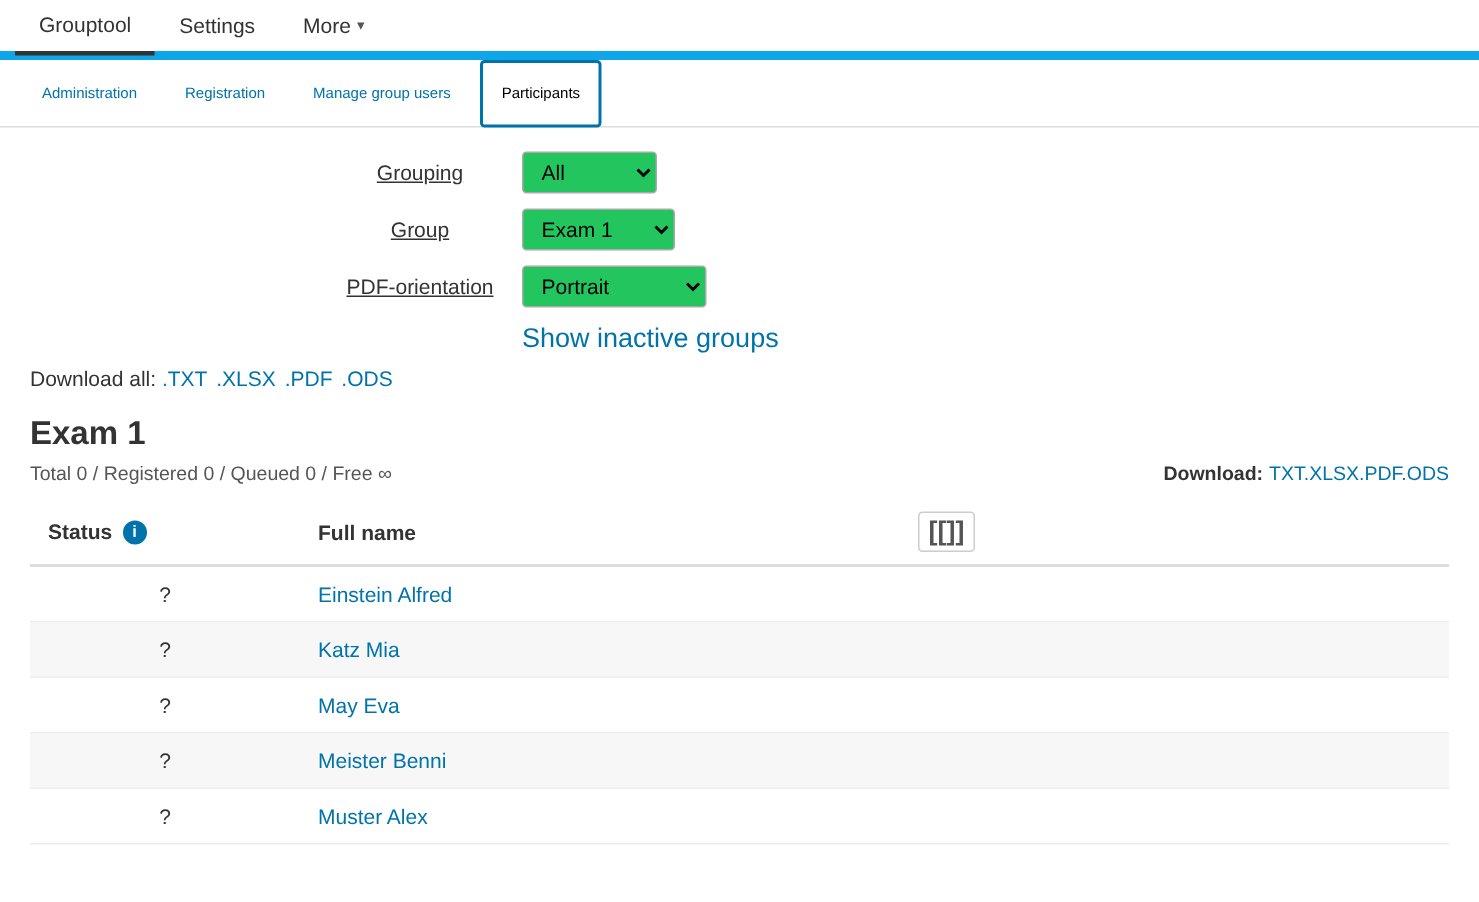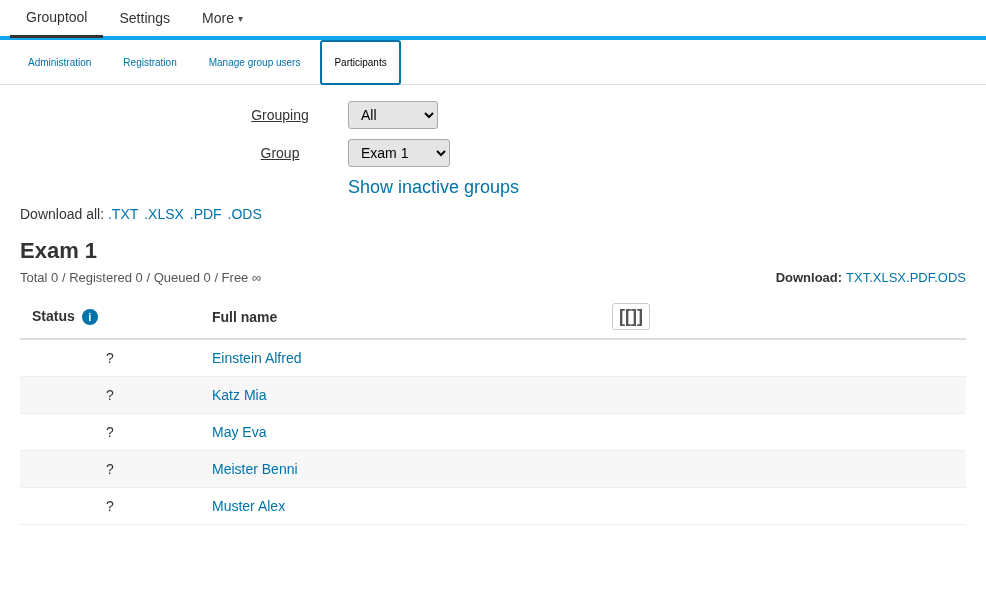--- a/index.html
+++ b/index.html
@@ -2,21 +2,21 @@
 <html><head>
   <meta charset="utf-8">
   <style>
     * { box-sizing: border-box; margin: 0; padding: 0; }
     body { font-family: Arial, sans-serif; font-size: 14px; color: #333; background: #fff; }
 
     
     .top-nav {
       display: flex;
       align-items: center;
-      border-bottom: 4px solid #0ea5e9;
+      border-bottom: 6px solid #0ea5e9;
       padding: 0 10px;
       height: 40px;
     }
     .top-nav-item {
       padding: 10px 16px;
       cursor: pointer;
       color: #333;
       text-decoration: none;
       height: 40px;
       display: flex;
@@ -83,21 +83,21 @@
       width: 120px;
       color: #333;
       font-size: 14px;
       text-decoration: underline;
     }
     .form-select {
       padding: 4px 24px 4px 8px;
       border: 1px solid #aaa;
       border-radius: 3px;
       font-size: 14px;
-      background: #e5e5e5;
+      background: #22c55e;
       appearance: auto;
       cursor: pointer;
       min-width: 90px;
     }
     .show-inactive-link {
       color: #0073aa;
       cursor: pointer;
       font-size: 18px;
       text-decoration: none;
       margin-left: 128px;
@@ -236,20 +236,27 @@
     <div class="form-row">
       <label class="form-label">Grouping</label>
       <select class="form-select">
         <option>All</option>
       </select>
     </div>
     <div class="form-row">
       <label class="form-label">Group</label>
       <select class="form-select">
         <option>Exam 1</option>
+      </select>
+    </div>
+    <div class="form-row">
+      <label class="form-label">PDF-orientation</label>
+      <select class="form-select">
+        <option>Portrait</option>
+        <option>Landscape</option>
       </select>
     </div>
     <a class="show-inactive-link">Show inactive groups</a>
   </div>
 
   <div class="download-all">
     <span>Download all:</span>
     <a href="#">.TXT</a>
     <a href="#">.XLSX</a>
     <a href="#">.PDF</a>

